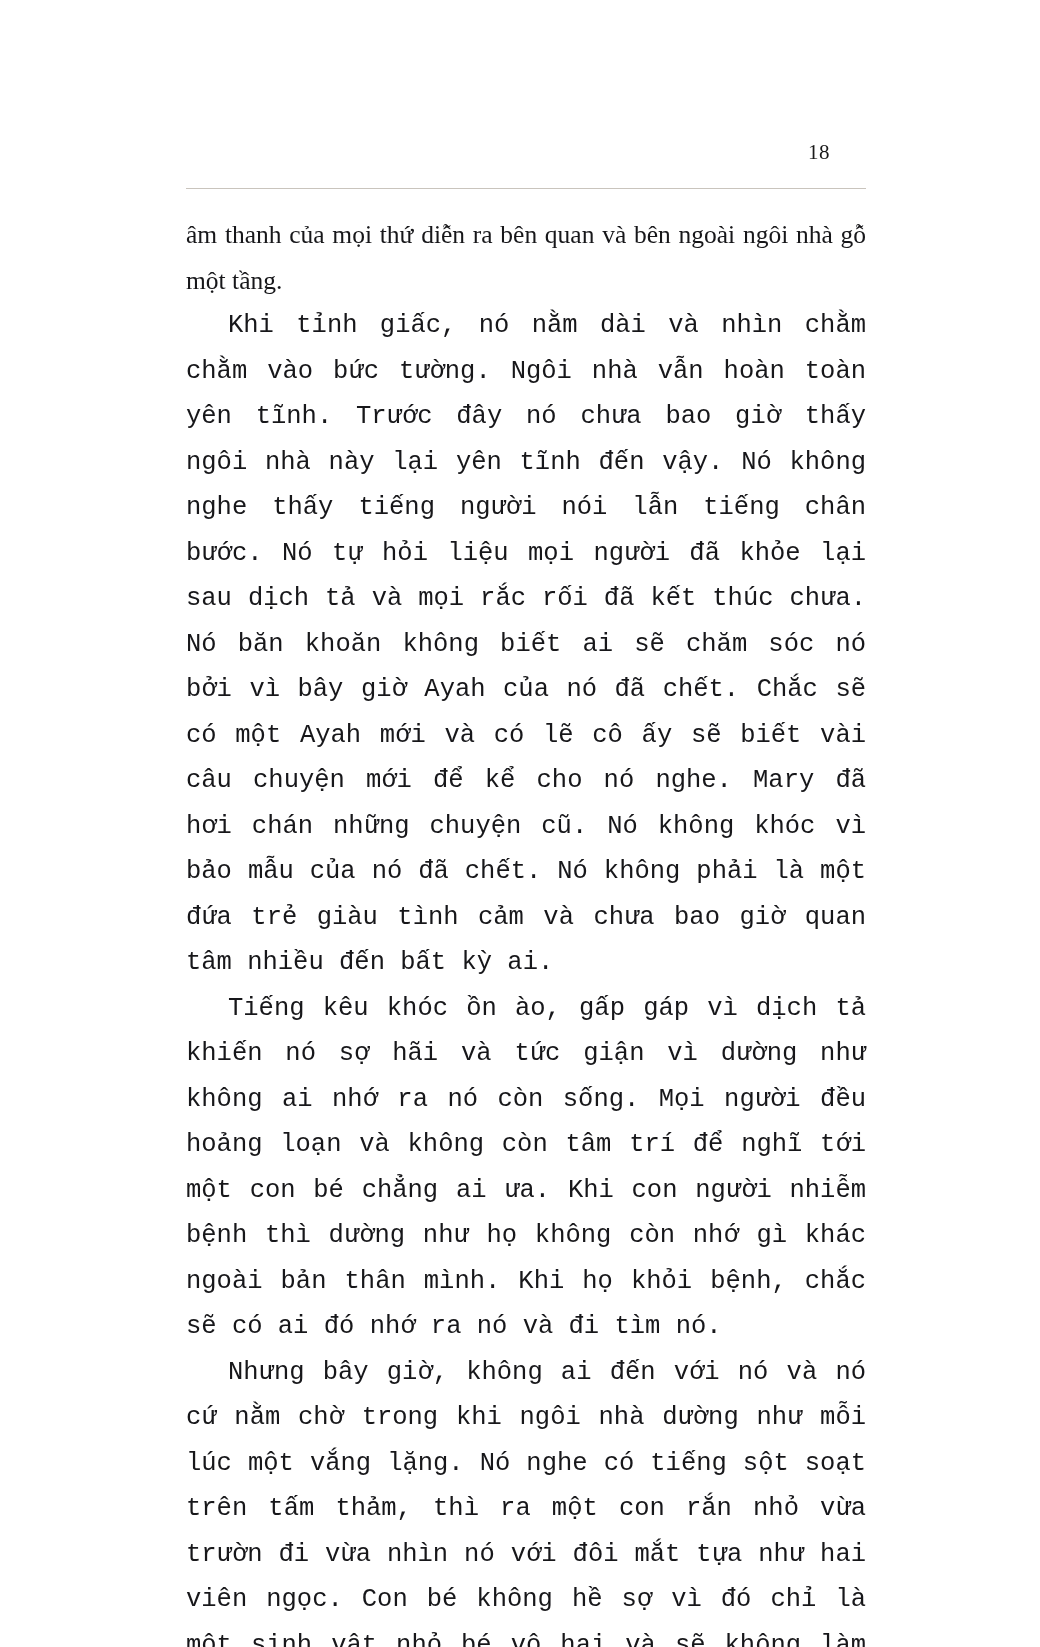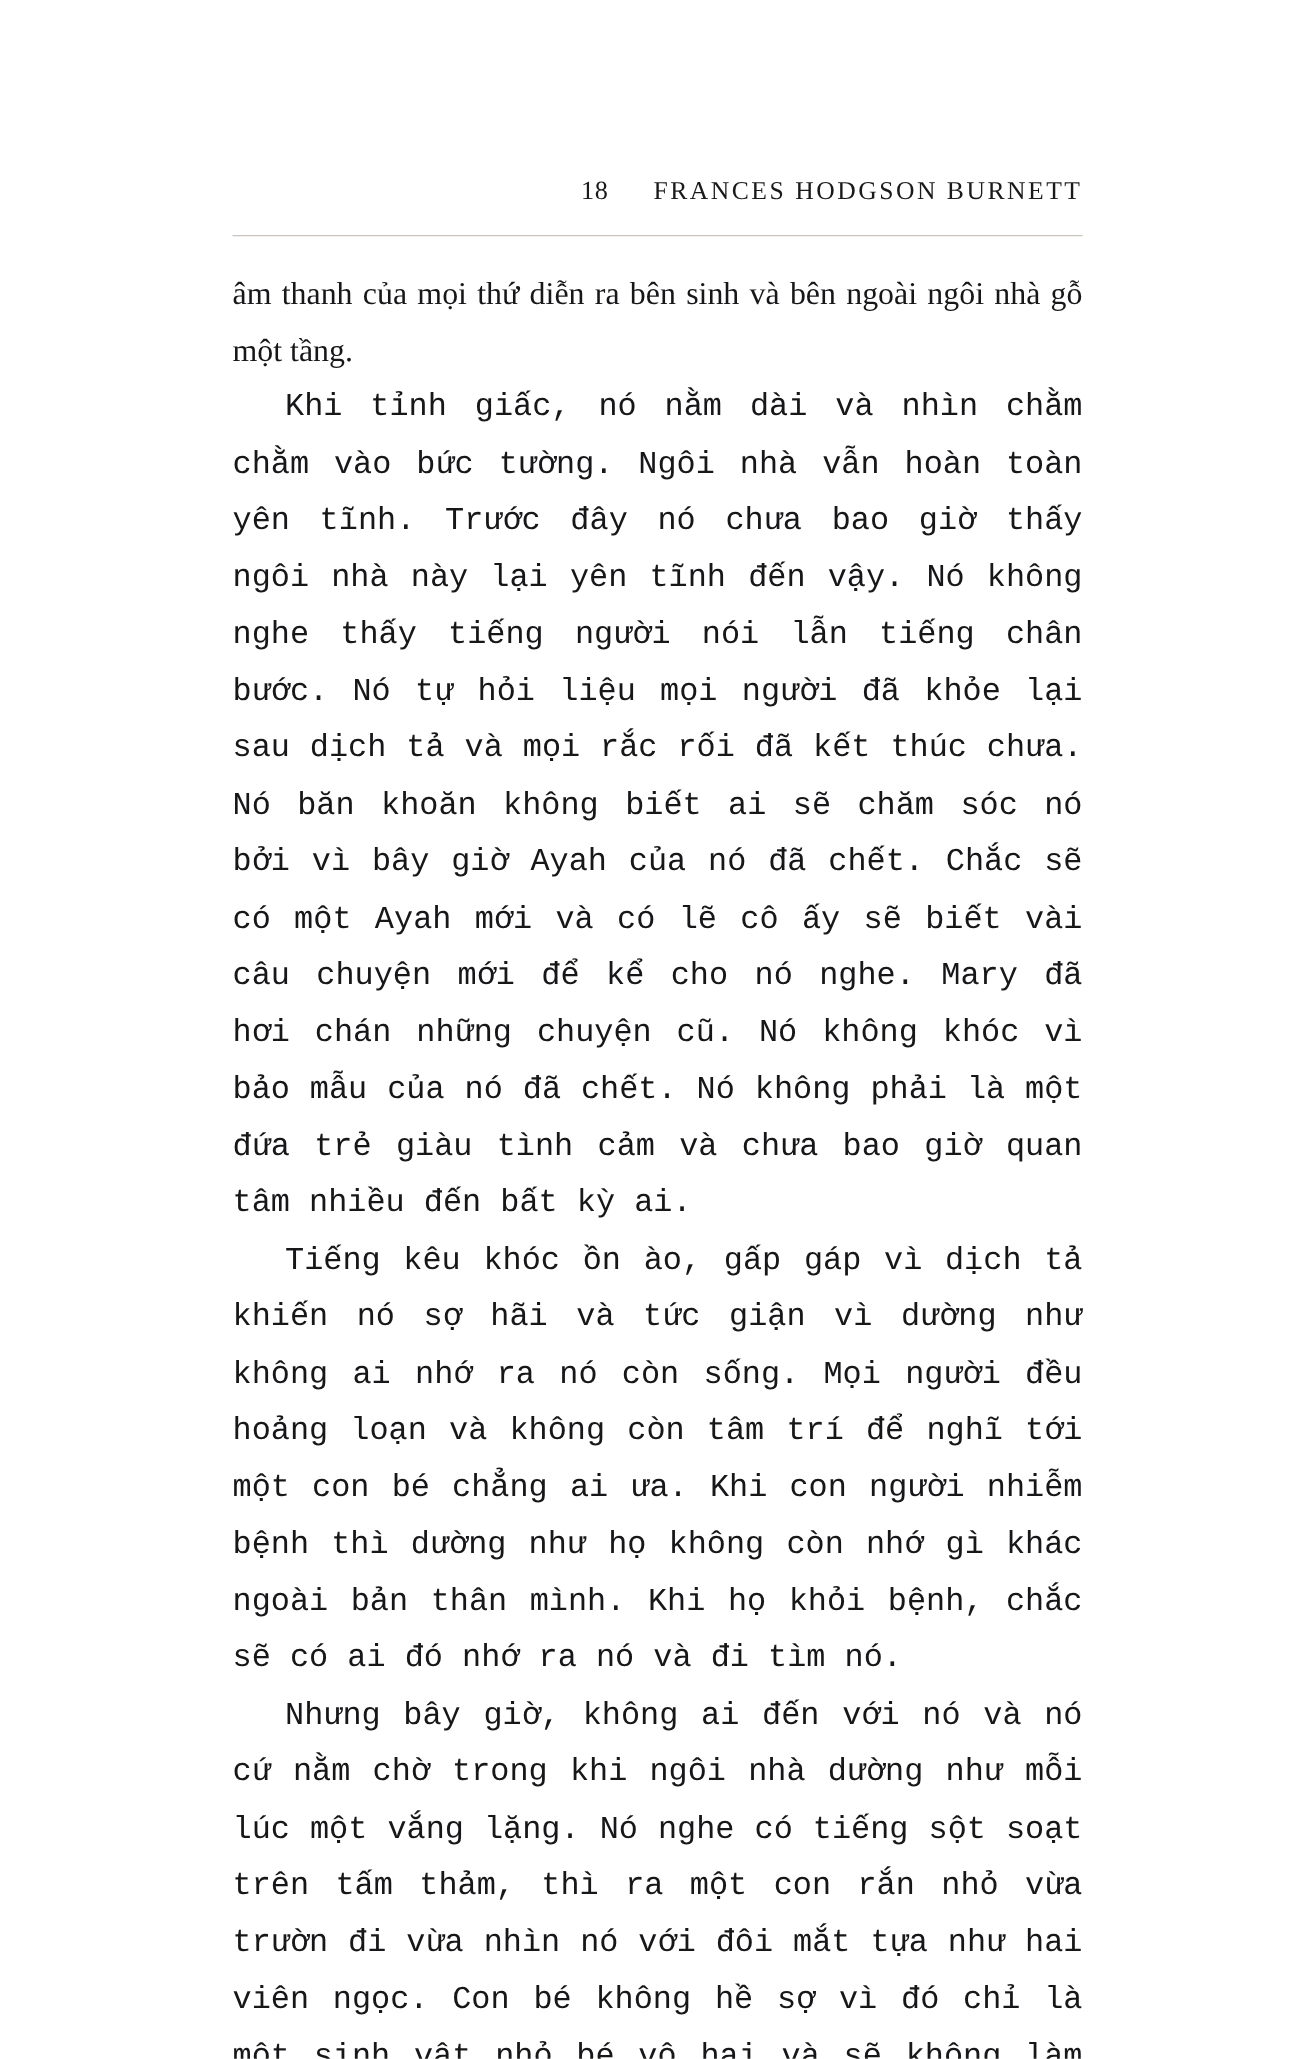--- a/index.html
+++ b/index.html
@@ -75,25 +75,24 @@
   }
 </style>
 </head>
 <body>
 
 <div class="page">
   <div class="content">
 
     <div class="running-head">
       <div class="folio">18</div>
-      <div class="head-title">FRANCES HODGSON BURNETT</div>
     </div>
     <div class="head-rule"></div>
 
     <div class="body-text">
-      <p>âm thanh của mọi thứ diễn ra bên sinh và bên ngoài ngôi nhà gỗ một tầng.</p>
+      <p>âm thanh của mọi thứ diễn ra bên quan và bên ngoài ngôi nhà gỗ một tầng.</p>
       <p class="indent">Khi tỉnh giấc, nó nằm dài và nhìn chằm chằm vào bức tường. Ngôi nhà vẫn hoàn toàn yên tĩnh. Trước đây nó chưa bao giờ thấy ngôi nhà này lại yên tĩnh đến vậy. Nó không nghe thấy tiếng người nói lẫn tiếng chân bước. Nó tự hỏi liệu mọi người đã khỏe lại sau dịch tả và mọi rắc rối đã kết thúc chưa. Nó băn khoăn không biết ai sẽ chăm sóc nó bởi vì bây giờ Ayah của nó đã chết. Chắc sẽ có một Ayah mới và có lẽ cô ấy sẽ biết vài câu chuyện mới để kể cho nó nghe. Mary đã hơi chán những chuyện cũ. Nó không khóc vì bảo mẫu của nó đã chết. Nó không phải là một đứa trẻ giàu tình cảm và chưa bao giờ quan tâm nhiều đến bất kỳ ai.</p>
       <p class="indent">Tiếng kêu khóc ồn ào, gấp gáp vì dịch tả khiến nó sợ hãi và tức giận vì dường như không ai nhớ ra nó còn sống. Mọi người đều hoảng loạn và không còn tâm trí để nghĩ tới một con bé chẳng ai ưa. Khi con người nhiễm bệnh thì dường như họ không còn nhớ gì khác ngoài bản thân mình. Khi họ khỏi bệnh, chắc sẽ có ai đó nhớ ra nó và đi tìm nó.</p>
       <p class="indent">Nhưng bây giờ, không ai đến với nó và nó cứ nằm chờ trong khi ngôi nhà dường như mỗi lúc một vắng lặng. Nó nghe có tiếng sột soạt trên tấm thảm, thì ra một con rắn nhỏ vừa trườn đi vừa nhìn nó với đôi mắt tựa như hai viên ngọc. Con bé không hề sợ vì đó chỉ là một sinh vật nhỏ bé vô hại và sẽ không làm hại nó. Hình như con rắn kia có vẻ vội vàng muốn ra khỏi phòng. Mary chăm chú nhìn con rắn đang trườn dưới khe cửa phòng.</p>
     </div>
 
   </div>
 </div>
 
 </body></html>

